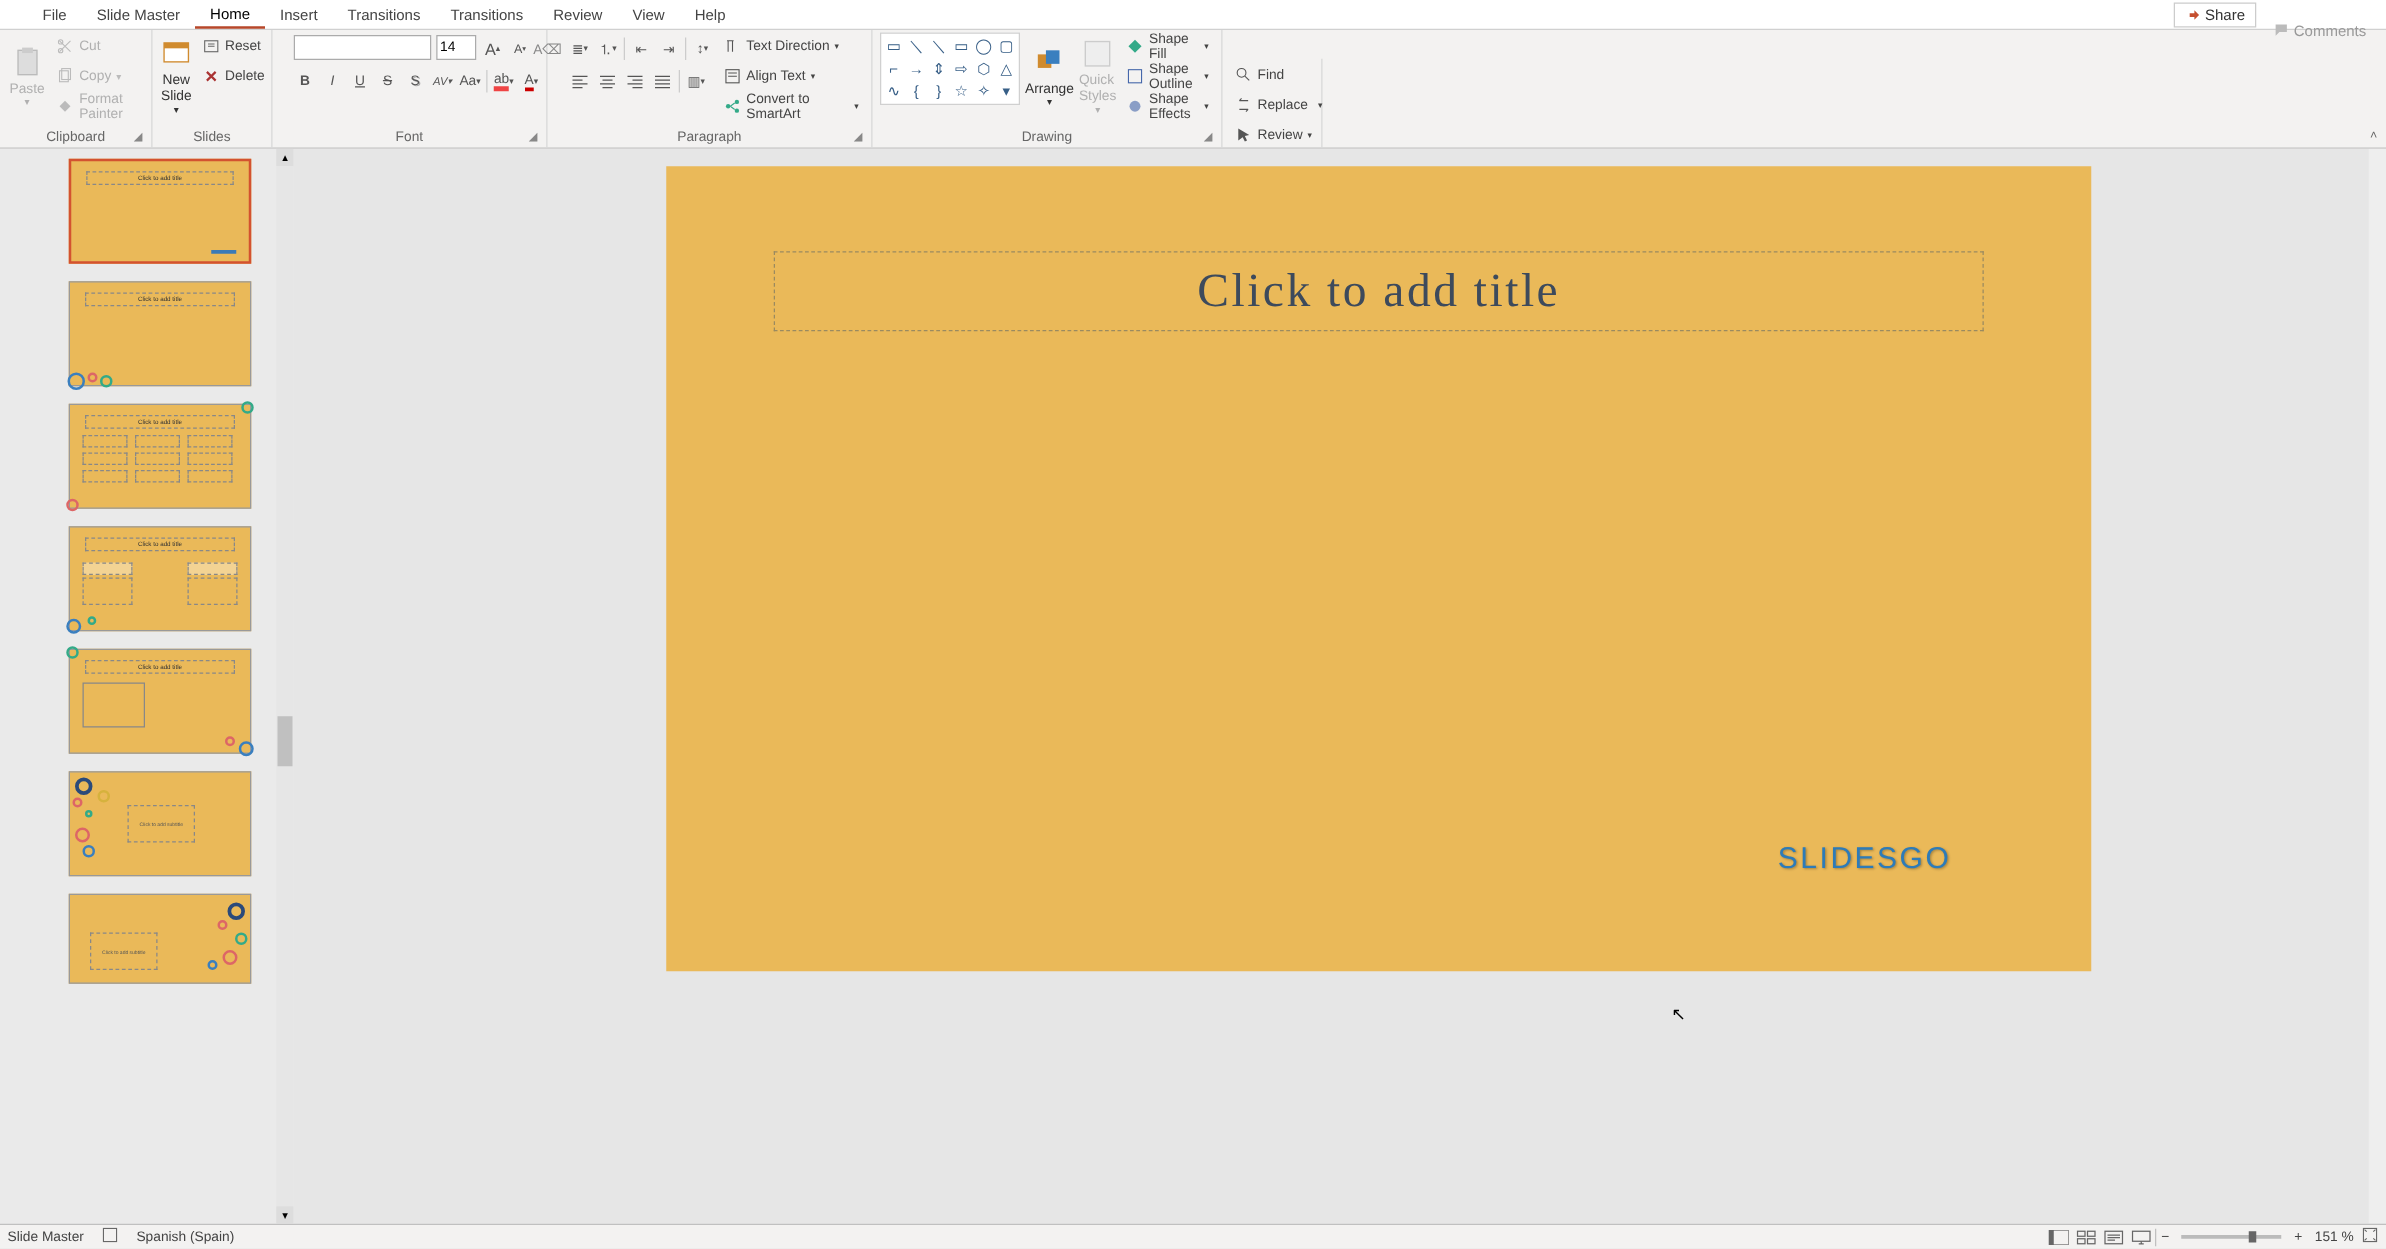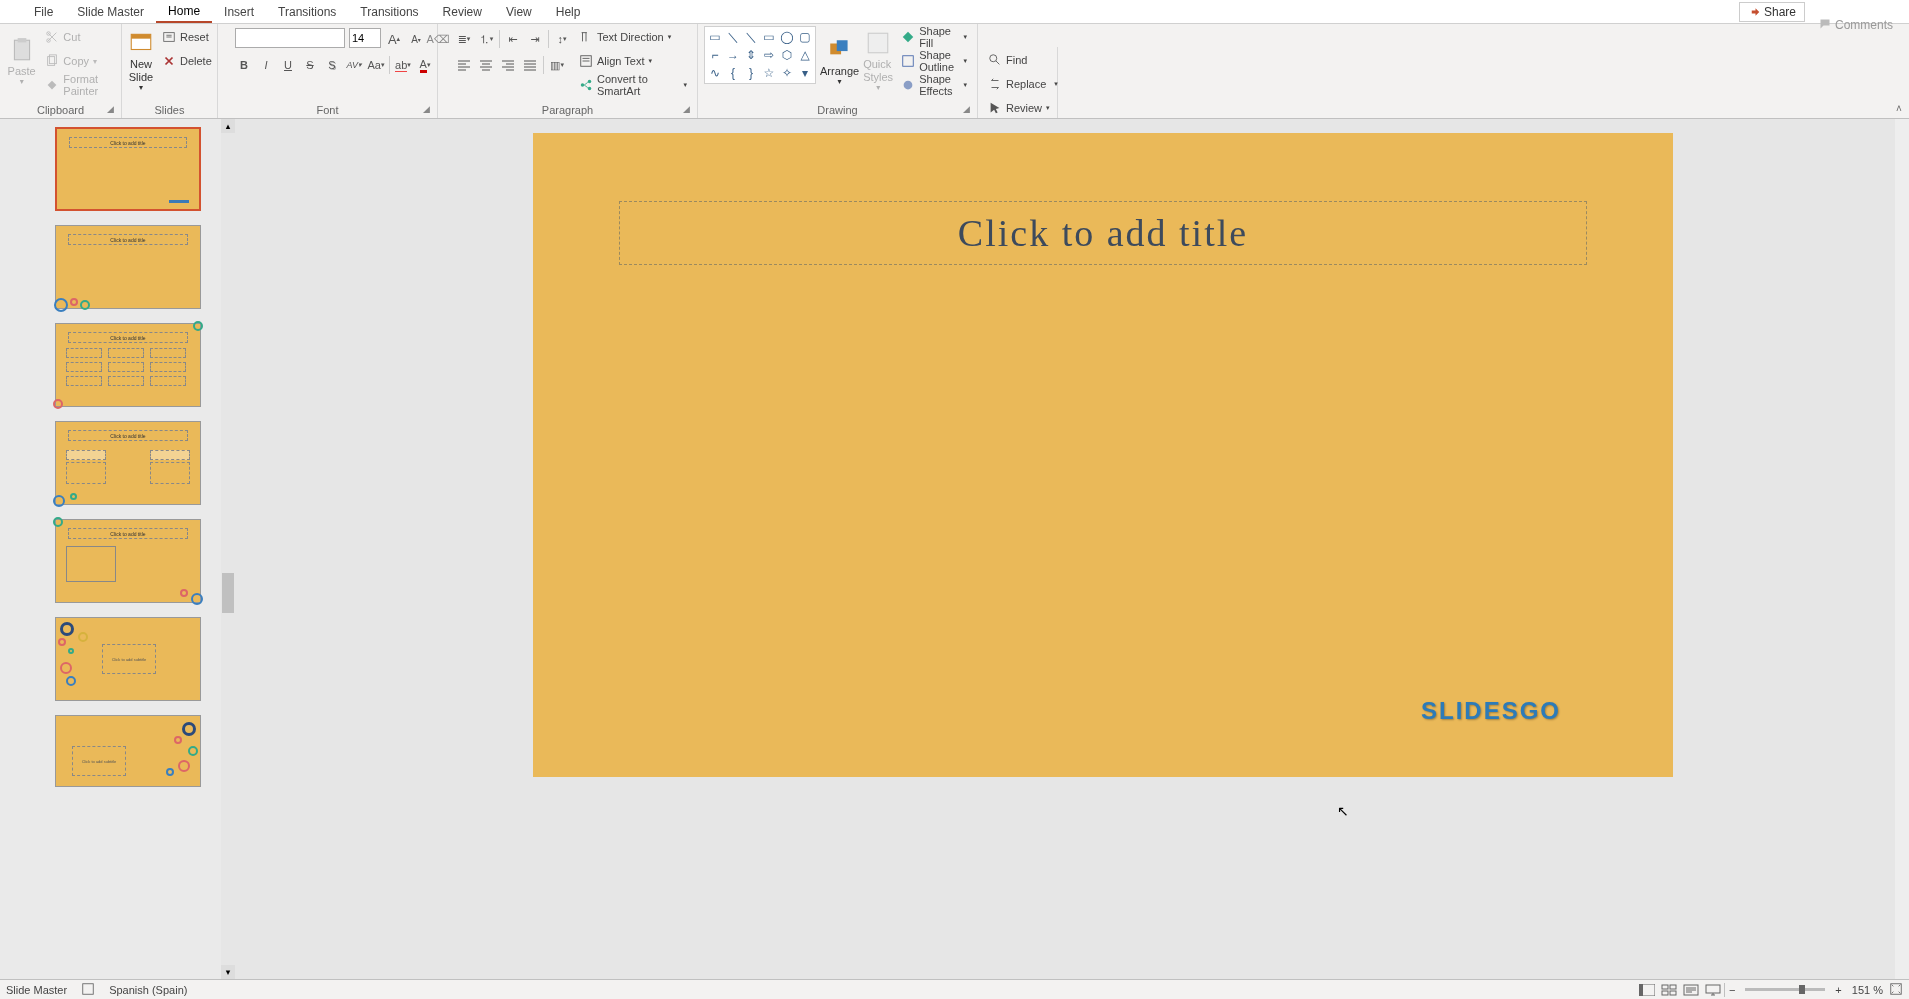--- a/index.html
+++ b/index.html
@@ -59,21 +59,21 @@
 .thumb .sub { position: absolute; border: 1px dashed #888; font-size: 4px; color: #555; display: flex; align-items: center; justify-content: center; }
 .thumb .circle { position: absolute; border-radius: 50%; }
 
 
 .canvas-wrap { flex: 1; position: relative; background: #e6e6e6; overflow: hidden; }
 .canvas-wrap .vscroll { position: absolute; right: 0; top: 0; bottom: 0; width: 14px; background: #eee; }
 
 .slide { position: absolute; left: 298px; top: 14px; width: 1140px; height: 644px; background: #eab959; }
 .title-ph { position: absolute; left: 86px; top: 68px; right: 86px; height: 64px; border: 1px dashed #9a8a60; display: flex; align-items: center; justify-content: center; }
 .title-ph span { font-size: 38px; color: #3d4a5c; font-family: Georgia, serif; letter-spacing: 2px; }
-.slide-brand { position: absolute; right: 112px; bottom: 52px; font-size: 24px; font-weight: bold; color: #2d7bb8; text-shadow: 1px 1px 2px rgba(0,0,0,0.3); letter-spacing: 2px; }
+.slide-brand { position: absolute; right: 112px; bottom: 76px; font-size: 24px; font-weight: normal; color: #2d7bb8; text-shadow: 1px 1px 2px rgba(0,0,0,0.3); letter-spacing: 2px; }
 .cursor-arrow { position: absolute; left: 1102px; top: 684px; font-size: 14px; color: #000; }
 
 
 .status-bar { position: absolute; left: 0; right: 0; bottom: 0; height: 20px; background: #f3f2f1; border-top: 1px solid #c0c0c0; display: flex; align-items: center; font-size: 11px; color: #444; padding: 0 6px; }
 .status-bar .sb-left { display: flex; gap: 14px; align-items: center; }
 .status-bar .sb-spacer { flex: 1; }
 .status-bar .view-btn { width: 22px; height: 16px; display: flex; align-items: center; justify-content: center; }
 .status-bar .zoom-track { width: 80px; height: 3px; background: #bbb; margin: 0 6px; position: relative; }
 .status-bar .zoom-thumb { position: absolute; top: -3px; left: 54px; width: 6px; height: 9px; background: #666; }
 .sb-sep { width: 1px; height: 14px; background: #c0c0c0; }
@@ -189,21 +189,21 @@
         <div class="icon-row">
           <div class="mini-icon bold">B</div>
           <div class="mini-icon italic">I</div>
           <div class="mini-icon underline">U</div>
           <div class="mini-icon strike">S</div>
           <div class="mini-icon" style="text-shadow:1px 1px #aaa;">S</div>
           <div class="mini-icon" style="font-size:9px;font-style:italic;">AV<span style="font-size:7px;">▾</span></div>
           <div class="mini-icon">Aa<span style="font-size:7px;">▾</span></div>
           <div class="sep-v"></div>
           <div class="mini-icon">
-              <span style="border-bottom:1px solid #ef4444;">ab</span>
+              <span style="border-bottom:4px solid #ef4444;">ab</span>
               <span style="font-size:7px;">▾</span>
             </div>
           <div class="mini-icon">
               <span style="border-bottom:3px solid #c00;">A</span>
               <span style="font-size:7px;">▾</span>
             </div>
         </div>
       </div>
     </div>
     <div class="group-label">Font</div>

